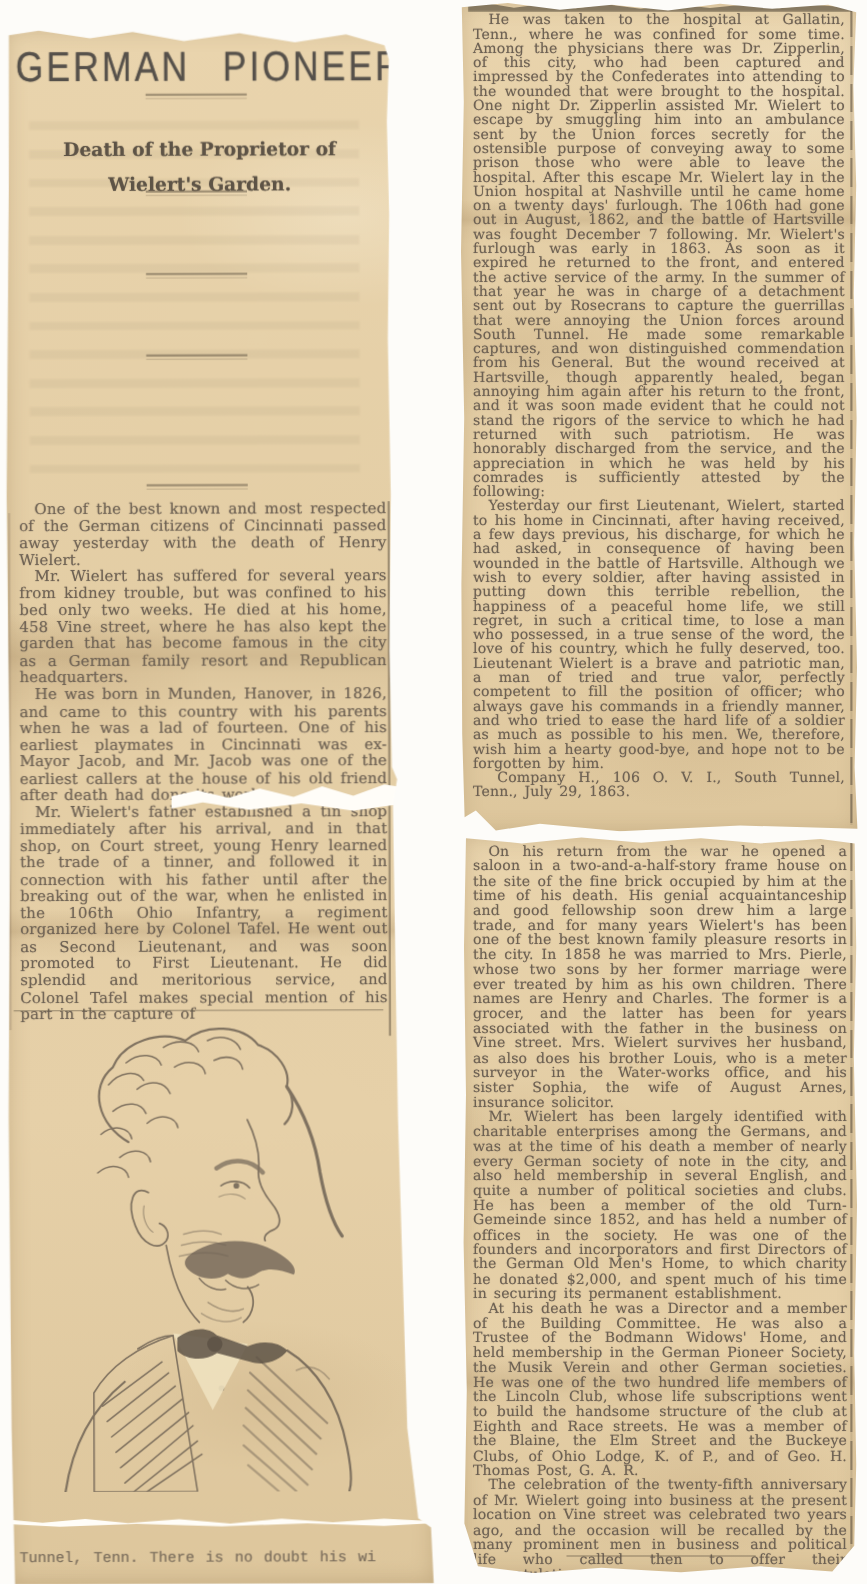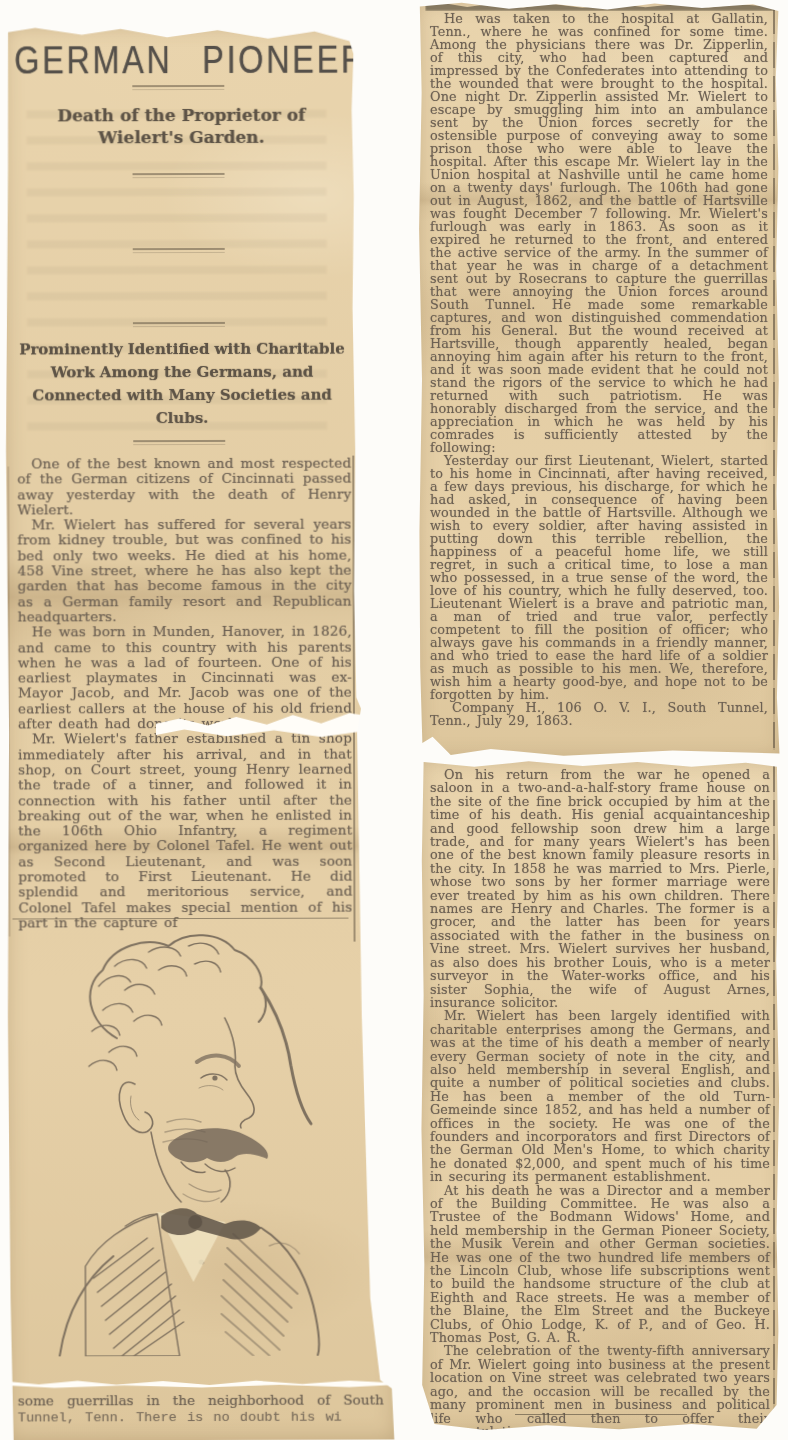--- a/index.html
+++ b/index.html
@@ -31,21 +31,21 @@
     letter-spacing:3px;word-spacing:20px;white-space:nowrap;
     transform:scale(.9,1.06);transform-origin:left top;
     text-shadow:0 0 1px rgba(85,80,74,.7);
   }
   .divider{position:absolute;left:40px;width:268px;}
   .divider > div{width:92px;height:2px;margin:0 auto;border-top:2px solid rgba(100,88,70,.55);border-bottom:1px solid rgba(100,88,70,.25);}
   .deck{
     position:absolute;left:12px;width:330px;text-align:center;
     font-weight:bold;color:#5d5346;text-shadow:0 0 1px rgba(93,83,70,.6);
   }
-  .deck-lg{font-size:17px;line-height:22px;}
+  .deck-lg{font-size:17px;line-height:32px;margin-top:16px;}
   .deck-sm{font-size:15px;line-height:23px;}
   .bodytext{
     position:absolute;color:#6d6153;text-align:justify;
     text-shadow:0 0 1px rgba(109,97,83,.55);
     word-spacing:2px;letter-spacing:.15px;
   }
   .bodytext p{margin:0;text-indent:14px;}
   #left-body{top:430px;left:12px;width:334px;font-size:13.6px;line-height:15.3px;}
   .hr-line{position:absolute;left:6px;width:336px;height:0;border-top:1.5px solid rgba(95,85,68,.6);}
   .portrait{position:absolute;top:900px;left:22px;width:306px;height:430px;}
@@ -97,21 +97,20 @@
   <div class="deck deck-lg" style="top:78px;">Death of the Proprietor of Wielert's Garden.</div>
   <div class="divider" style="top:147px;">
       <div></div>
     </div>
   <div class="divider" style="top:222px;">
       <div></div>
     </div>
   <div class="divider" style="top:296px;">
       <div></div>
     </div>
-  <div class="deck deck-sm" style="top:312px;">Prominently Identified with Charitable Work Among the Germans, and Connected with Many Societies and Clubs.</div>
   <div class="divider" style="top:414px;">
       <div></div>
     </div>
 
   <div class="bodytext" id="left-body">
     <p>One of the best known and most respected of the German citizens of Cincinnati passed away yesterday with the death of Henry Wielert.</p>
     <p>Mr. Wielert has suffered for several years from kidney trouble, but was confined to his bed only two weeks. He died at his home, 458 Vine street, where he has also kept the garden that has become famous in the city as a German family resort and Republican headquarters.</p>
     <p>He was born in Munden, Hanover, in 1826, and came to this country with his parents when he was a lad of fourteen. One of his earliest playmates in Cincinnati was ex-Mayor Jacob, and Mr. Jacob was one of the earliest callers at the house of his old friend after death had done its work.</p>
     <p>Mr. Wielert's father established a tin shop immediately after his arrival, and in that shop, on Court street, young Henry learned the trade of a tinner, and followed it in connection with his father until after the breaking out of the war, when he enlisted in the 106th Ohio Infantry, a regiment organized here by Colonel Tafel. He went out as Second Lieutenant, and was soon promoted to First Lieutenant. He did splendid and meritorious service, and Colonel Tafel makes special mention of his part in the capture of</p>
   </div>
@@ -177,21 +176,20 @@
     <path d="M142,216 C160,200 196,198 218,210 C232,217 242,226 238,233 C226,228 214,226 206,231 C198,237 188,238 178,232 C166,240 150,236 142,228 C138,224 138,220 142,216 Z" fill="#6e6254" opacity=".78"></path>
     <path d="M128,286 L196,296 L164,356 Z" fill="#eee1bf" opacity=".9"></path>
     <path d="M132,290 C146,280 160,280 168,288 L196,298 C210,292 224,294 232,302 C224,312 210,316 198,312 L168,304 C156,312 140,310 132,302 Z" fill="#5e5347" opacity=".85"></path>
     <circle cx="166" cy="296" r="7" fill="#5e5347" opacity=".9"></circle>
   </svg>
 
 
   <div class="tear" id="tear-mid"></div>
   <div class="tear" id="tear-cap"></div>
 
-  <div class="frag-line frag-just" style="top:1366px;">some guerrillas in the neighborhood of South</div>
   <div class="frag-line" style="top:1384px;opacity:.85;font-family:Liberation Mono, monospace;">Tunnel, Tenn. There is no doubt his wi</div>
 </div>
 
 <div class="clipping" id="right-top">
   <div class="edge-shade"></div>
   <div class="smear"></div>
   <div class="vrule"></div>
   <div class="crease" style="top:180px;height:40px;"></div>
   <div class="bodytext" id="rt-body">
     <p>He was taken to the hospital at Gallatin, Tenn., where he was confined for some time. Among the physicians there was Dr. Zipperlin, of this city, who had been captured and impressed by the Confederates into attending to the wounded that were brought to the hospital. One night Dr. Zipperlin assisted Mr. Wielert to escape by smuggling him into an ambulance sent by the Union forces secretly for the ostensible purpose of conveying away to some prison those who were able to leave the hospital. After this escape Mr. Wielert lay in the Union hospital at Nashville until he came home on a twenty days' furlough. The 106th had gone out in August, 1862, and the battle of Hartsville was fought December 7 following. Mr. Wielert's furlough was early in 1863. As soon as it expired he returned to the front, and entered the active service of the army. In the summer of that year he was in charge of a detachment sent out by Rosecrans to capture the guerrillas that were annoying the Union forces around South Tunnel. He made some remarkable captures, and won distinguished commendation from his General. But the wound received at Hartsville, though apparently healed, began annoying him again after his return to the front, and it was soon made evident that he could not stand the rigors of the service to which he had returned with such patriotism. He was honorably discharged from the service, and the appreciation in which he was held by his comrades is sufficiently attested by the following:</p>

